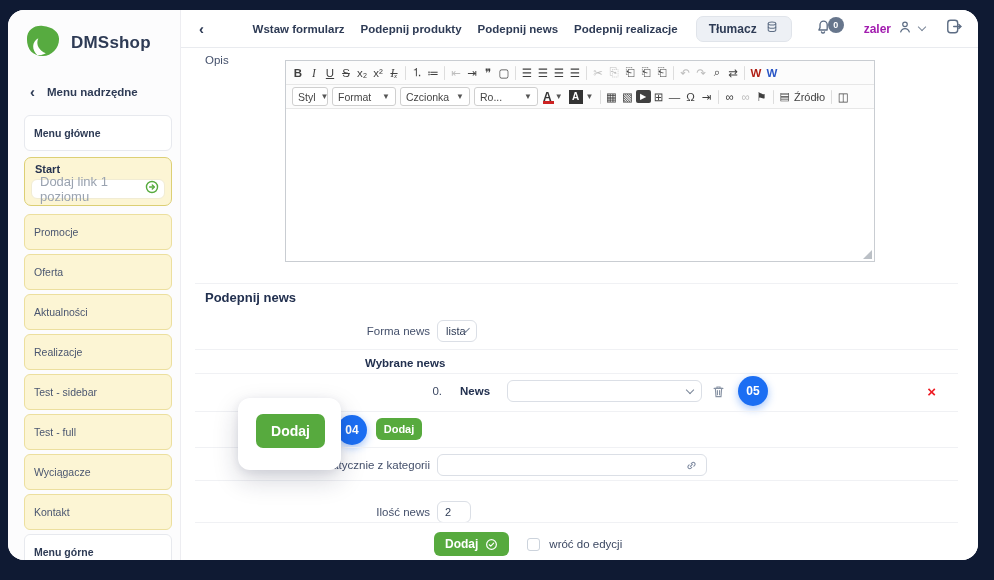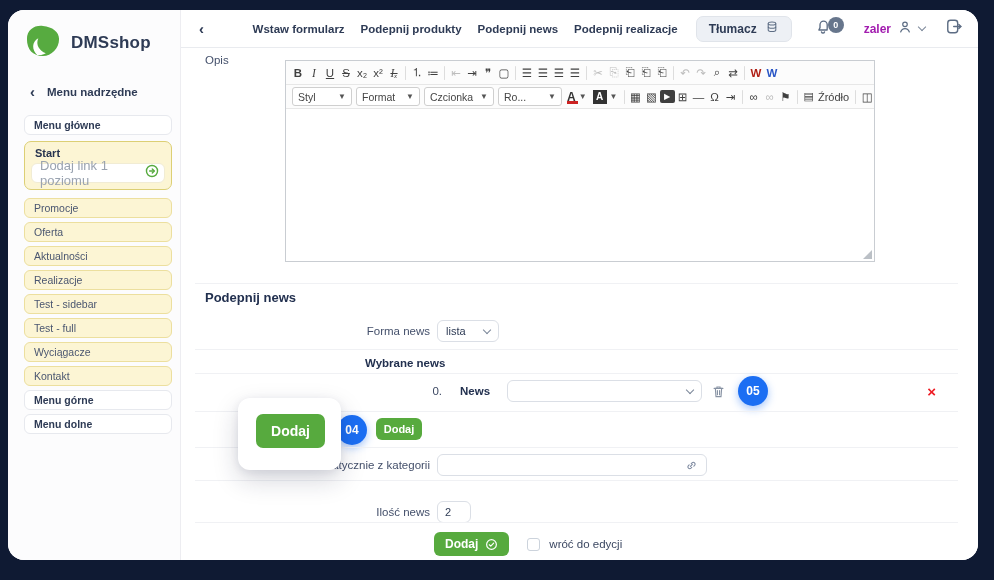--- a/index.html
+++ b/index.html
@@ -8,21 +8,21 @@
 
   .app { position:absolute; left:8px; top:10px; width:970px; height:550px; background:#fff; border-radius:16px; overflow:hidden; }
 
   
   .sidebar { position:absolute; left:0; top:0; bottom:0; width:173px; background:#fcfcfd; border-right:1px solid #ededf1; padding:14px 8px 0 16px; }
   .logo-row { display:flex; align-items:center; gap:9px; margin-bottom:22px; }
   .logo-text { font-size:17px; font-weight:700; color:#2e3b55; letter-spacing:.2px; }
   .back-row { display:flex; align-items:center; gap:12px; margin-bottom:16px; padding-left:6px; }
   .back-chev { font-size:15px; font-weight:700; color:#2e3b55; line-height:1; cursor:pointer; }
   .back-label { font-size:11.5px; font-weight:700; color:#2e3b55; }
-  .s-item { height:20px; border:1px solid #e7e9ee; border-radius:6px; display:flex; align-items:center; padding:0 9px; font-size:10.5px; background:#fff; margin-bottom:4px; font-weight:700; color:#2e3b55; cursor:pointer; }
+  .s-item { height:36px; border:1px solid #e7e9ee; border-radius:6px; display:flex; align-items:center; padding:0 9px; font-size:10.5px; background:#fff; margin-bottom:4px; font-weight:700; color:#2e3b55; cursor:pointer; }
   .s-item.yellow { background:#fcf5d4; border-color:#ecdf9e; font-weight:400; color:#4a5670; }
   .start-group { background:#fcf5d4; border:1px solid #dccf74; border-radius:7px; padding:3px 6px 6px; margin:6px 0 8px; }
   .start-title { font-size:11px; font-weight:700; color:#26334f; margin:2px 0 4px 4px; }
   .start-input { background:#fff; border:1px solid #f1ecd4; border-radius:6px; height:20px; display:flex; align-items:center; padding:0 5px 0 8px; }
   .start-ph { flex:1; font-size:13px; color:#9aa3b0; }
 
   
   .header { position:absolute; left:173px; top:0; right:0; height:38px; border-bottom:1px solid #e9ebef; display:flex; align-items:center; background:#fff; padding:0 14px 0 18px; }
   .hdr-spacer { flex:1; }
   .hlink { font-size:11.5px; font-weight:600; color:#2e3b55; margin-left:16px; cursor:pointer; white-space:nowrap; }
@@ -48,21 +48,21 @@
   .tbi.c-i { font-style:italic; font-family:"Liberation Serif", serif; }
   .tbi.c-u { text-decoration:underline; }
   .tbi.c-s { text-decoration:line-through; }
   .tbi.dis { color:#bdbdbd; cursor:default; }
   .tbi.red { color:#b02016; }
   .tbi.blue { color:#2a56c6; }
   .tbi.boxed { background:#3f3f3f; color:#fff; min-width:15px; height:13px; font-size:8px; }
   .tbi.sep { min-width:1px; width:1px; height:14px; background:#ddd; padding:0; margin:0 3px; cursor:default; }
   .combo { height:19px; border:1px solid #cfcfcf; border-radius:3px; background:#fff; display:flex; align-items:center; justify-content:space-between; padding:0 5px; font-size:10.5px; color:#454545; margin:0 2px; cursor:pointer; white-space:nowrap; overflow:hidden; }
   .combo .car { font-size:8px; color:#555; margin-left:5px; }
-  .w60{width:60px}.w64{width:64px}.w70{width:70px}.w42{width:64px}
+  .w60{width:36px}.w64{width:64px}.w70{width:70px}.w42{width:64px}
   .clr { position:relative; display:flex; align-items:center; margin:0 3px; cursor:pointer; }
   .clr .A { font-size:12px; font-weight:700; color:#333; line-height:1; }
   .clr .bar { position:absolute; left:0; bottom:-1px; width:11px; height:3px; background:#c22; }
   .clr.bg .A { background:#333; color:#fff; width:14px; height:14px; display:flex; align-items:center; justify-content:center; font-size:10px; }
   .clr .car { font-size:8px; color:#555; margin-left:3px; }
   .src-btn { display:flex; align-items:center; gap:4px; font-size:11px; color:#3f3f3f; cursor:pointer; padding:0 3px; }
   .ed-body { height:152px; background:#fff; position:relative; }
   .rsz { position:absolute; right:2px; bottom:2px; width:0; height:0; border-left:9px solid transparent; border-bottom:9px solid #aab0b8; opacity:.8; }
 
   
@@ -291,21 +291,21 @@
       <div class="ed-body">
         <span class="rsz"></span>
       </div>
     </div>
 
     <div class="hr" style="top:235px"></div>
     <div class="sec-title">Podepnij news</div>
 
     <div class="frow" style="top:271px">
       <span class="flabel">Forma news</span>
-      <span class="sel" style="width:62px">
+      <span class="sel" style="width:40px">
         <span>lista</span>
         <span class="chev"></span>
       </span>
     </div>
     <div class="hr" style="top:301px"></div>
 
     <div class="bold-mini" style="position:absolute;left:184px;top:309px">Wybrane news</div>
     <div class="hr" style="top:325px"></div>
 
     <div class="frow" style="top:331px">

